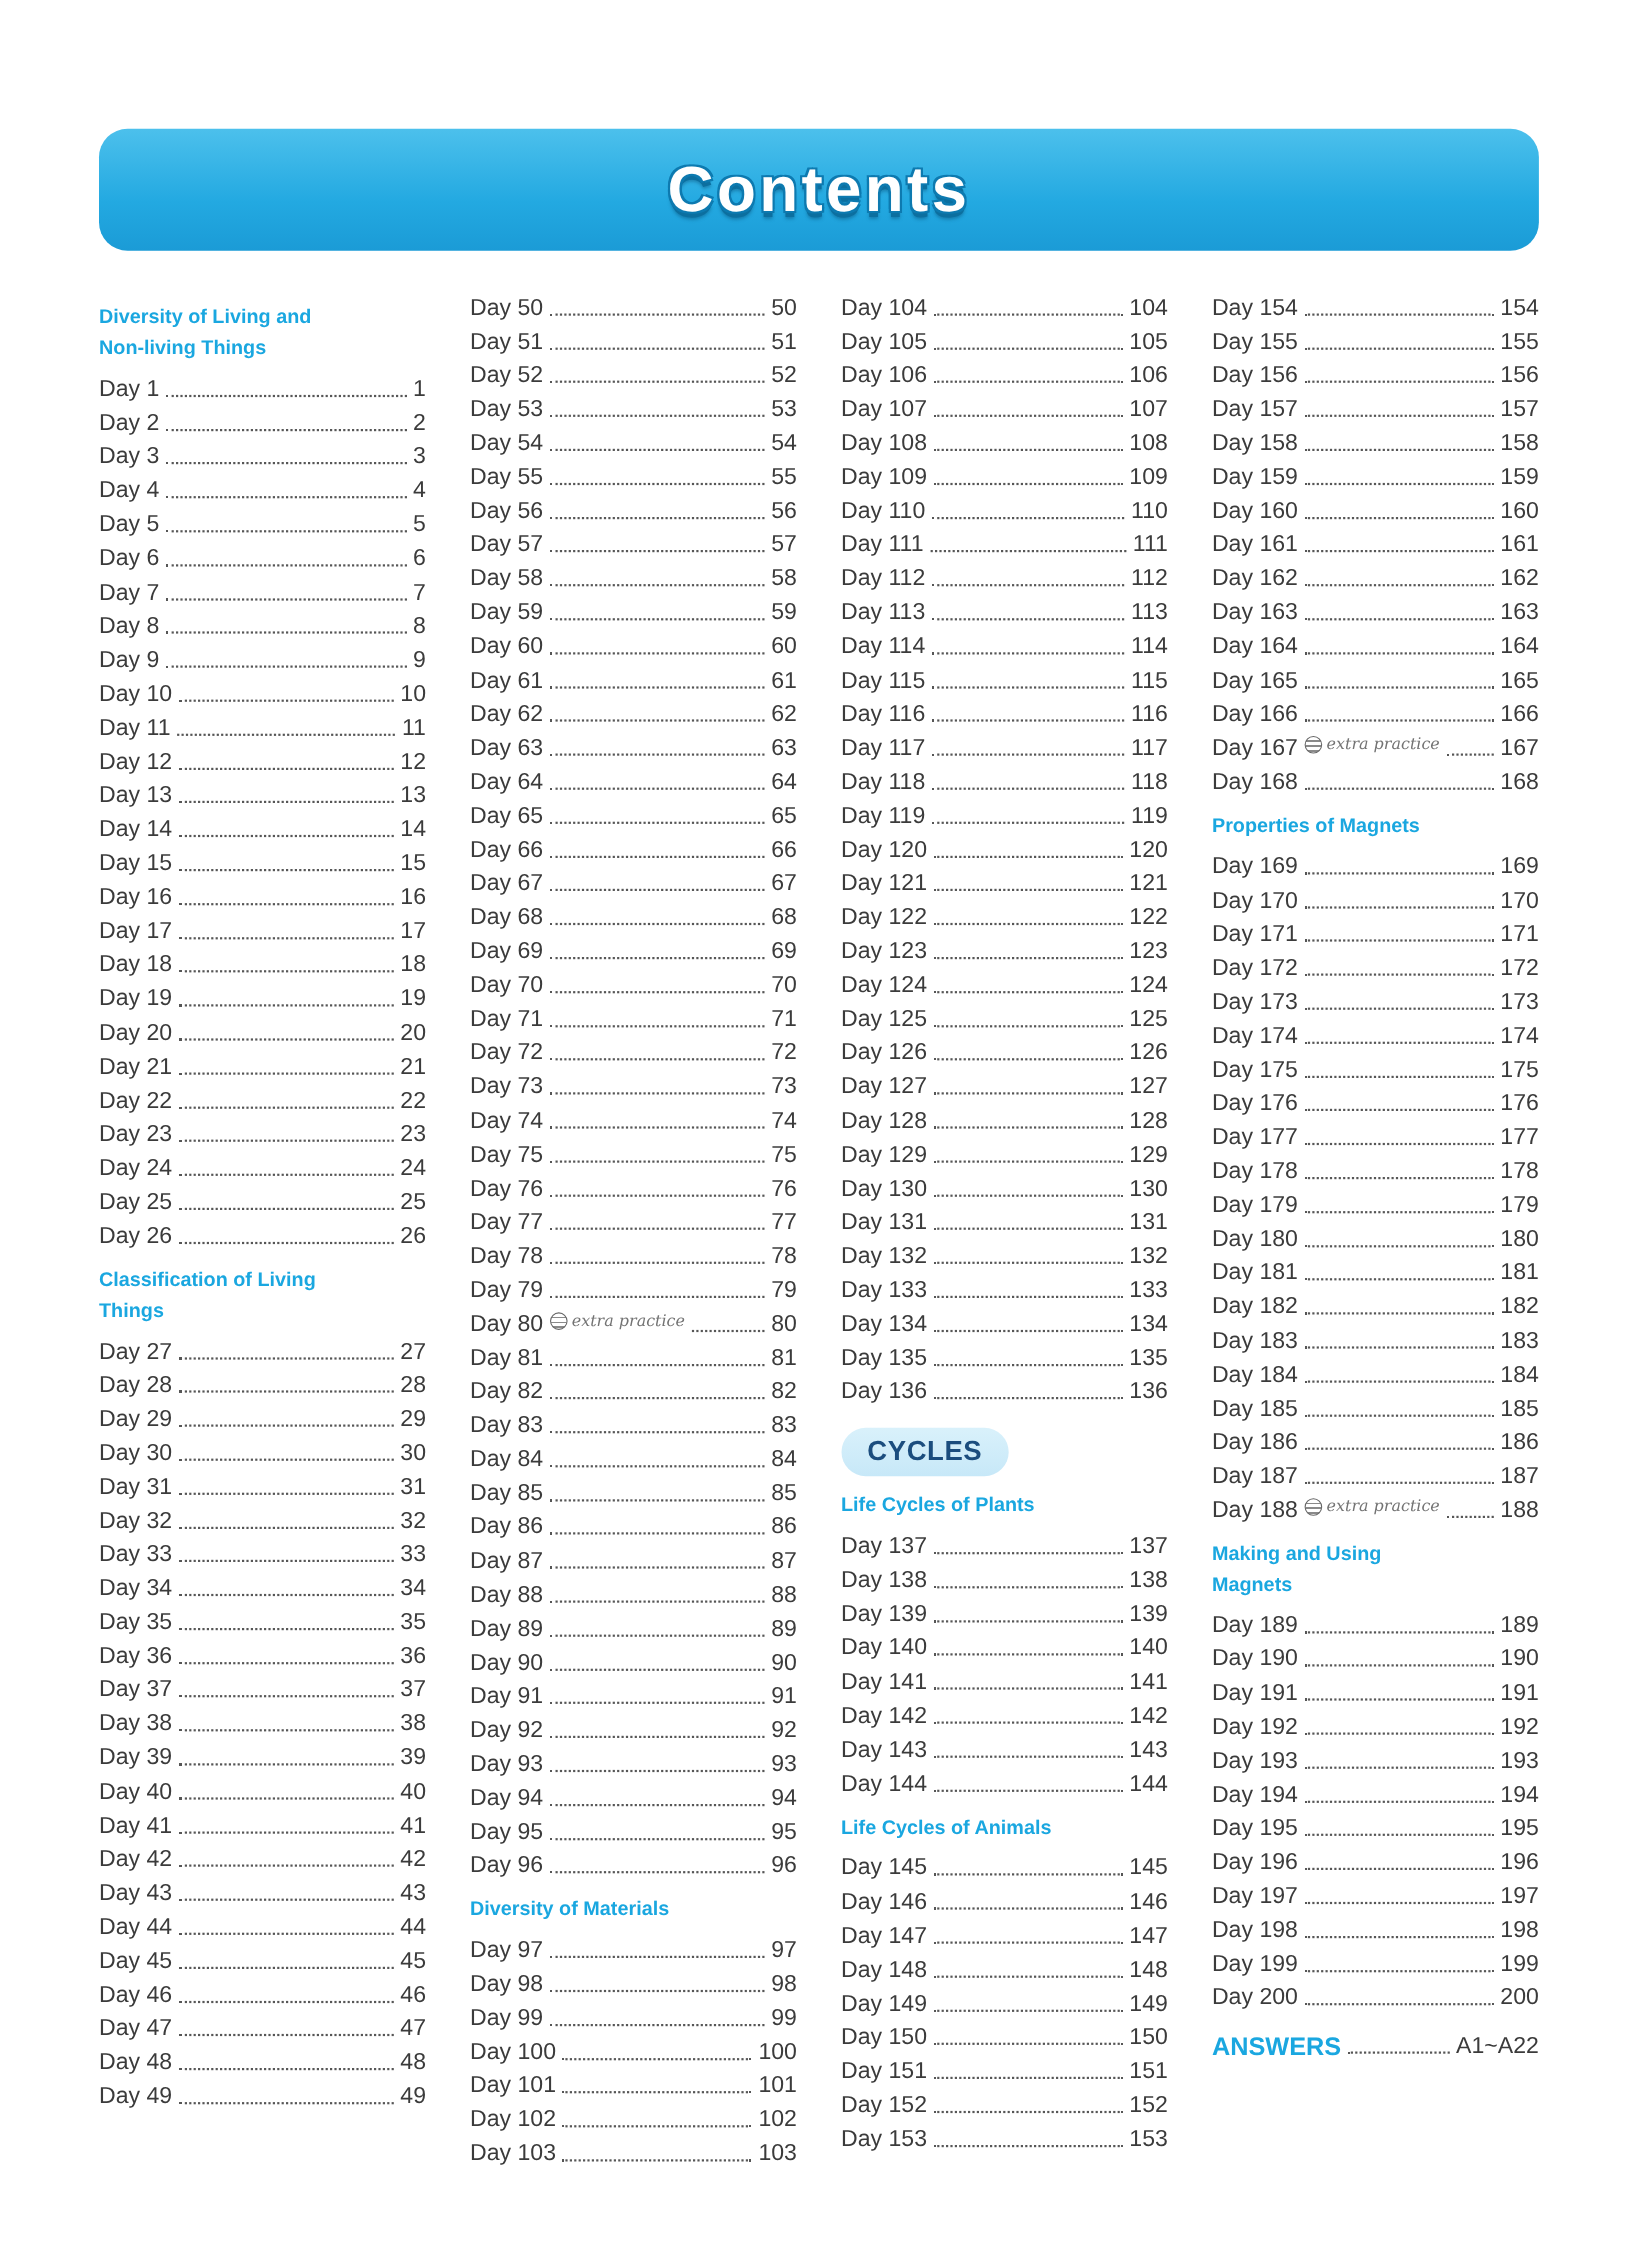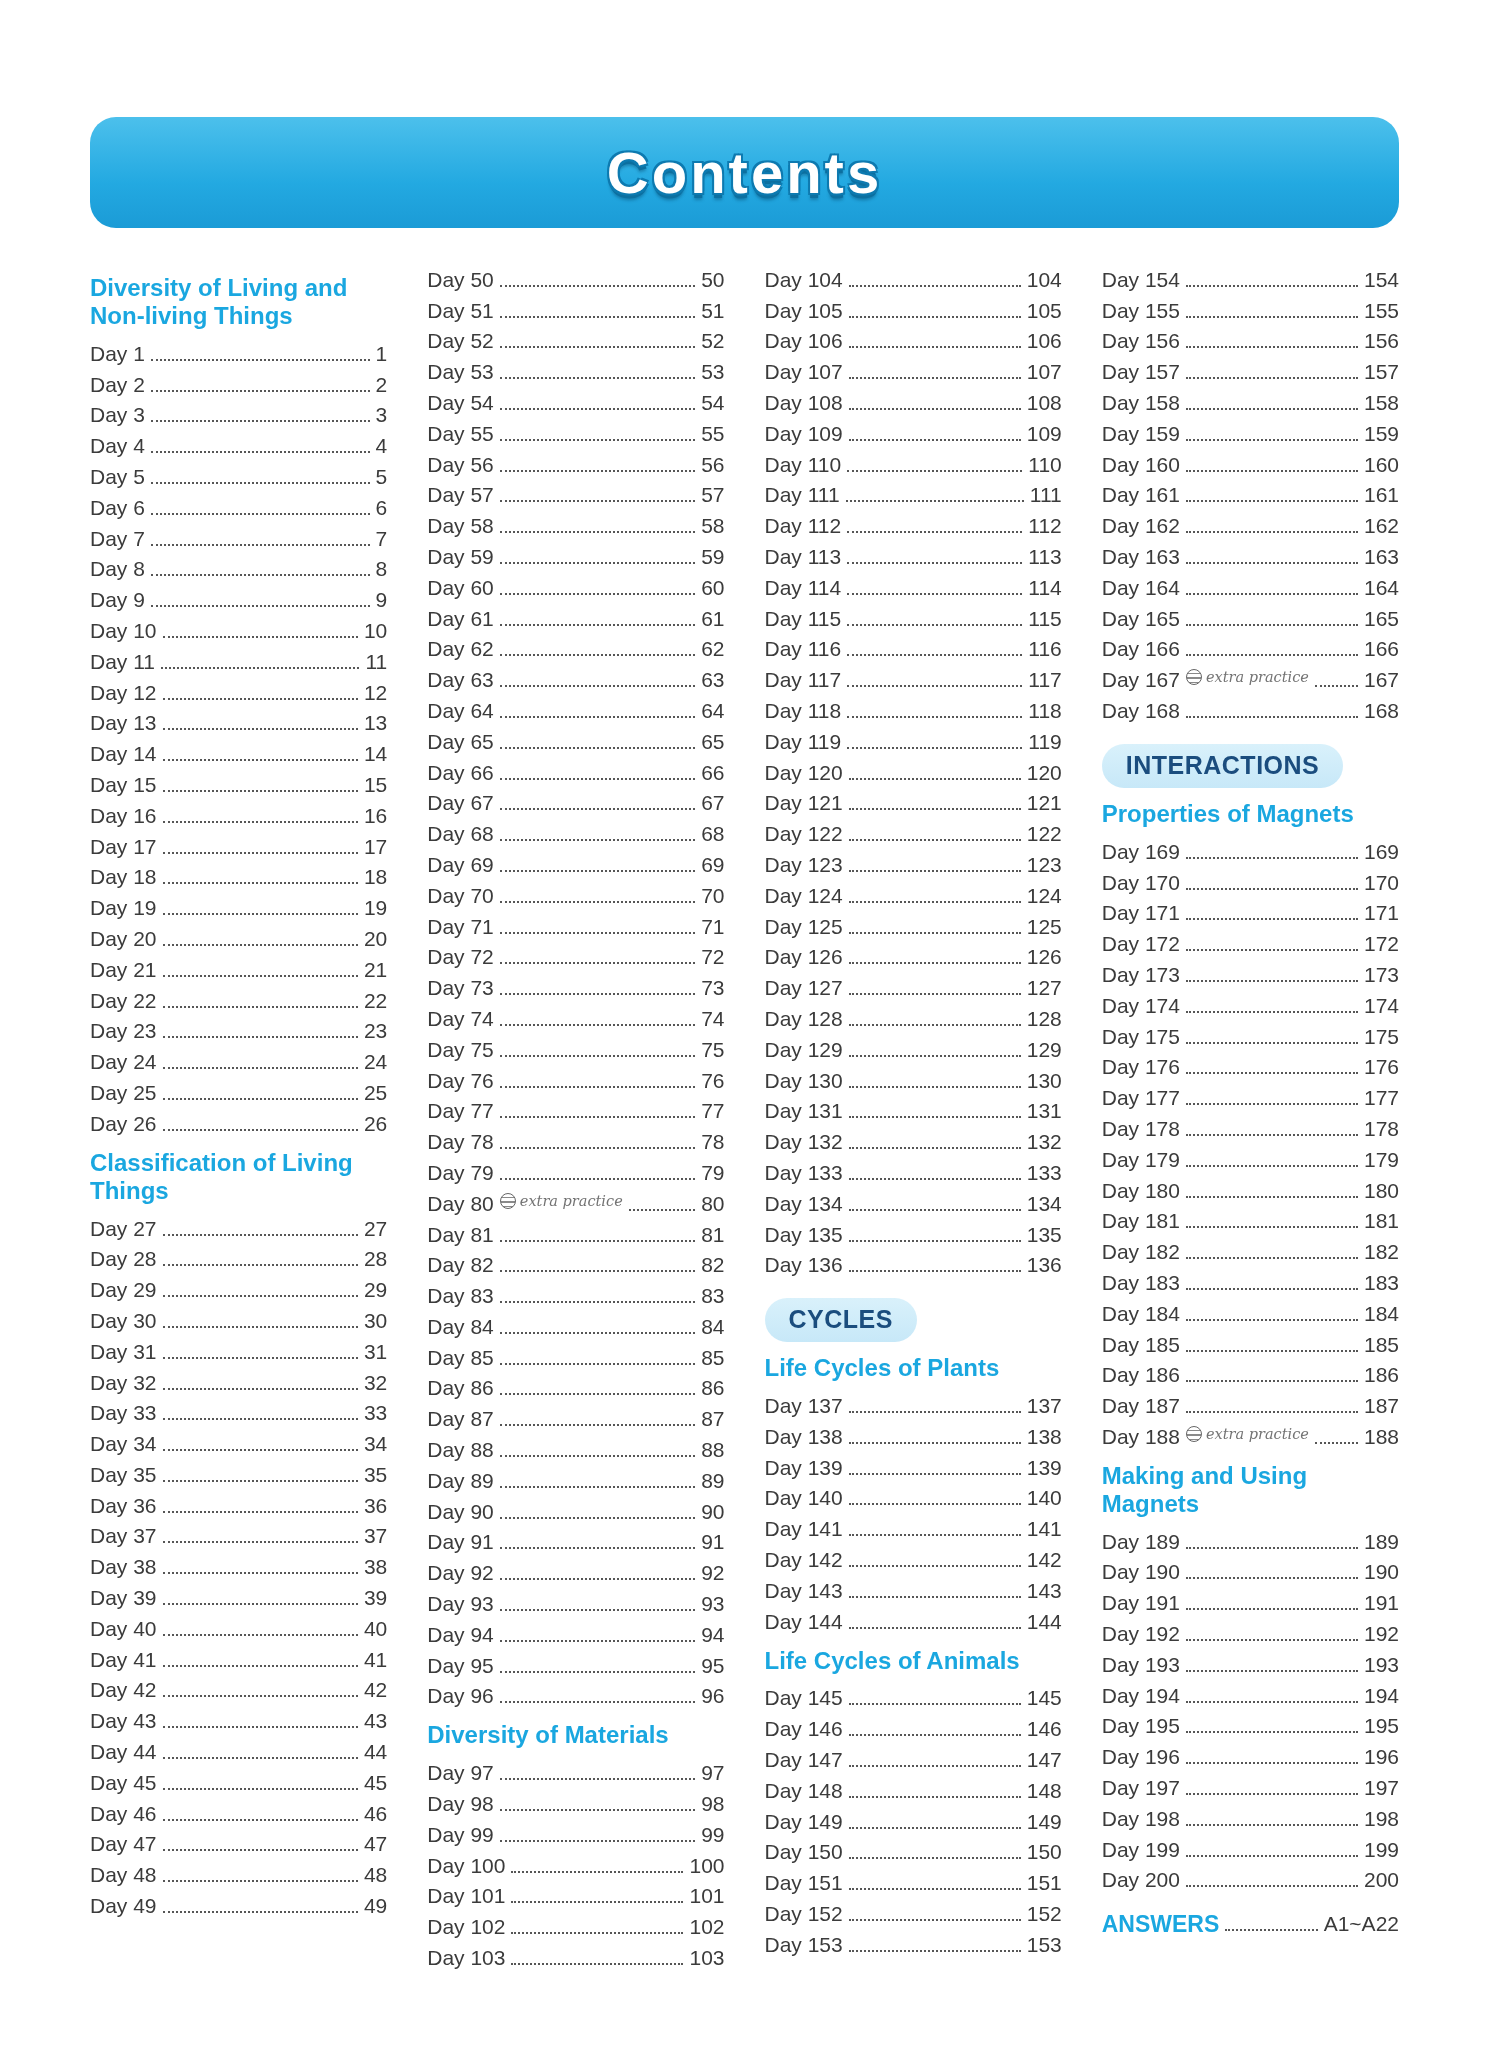--- a/index.html
+++ b/index.html
@@ -49,21 +49,21 @@
     font-size: 25px; font-weight: bold;
     padding: 7px 24px 8px 24px;
     border-radius: 24px;
     letter-spacing: 0.5px;
   }
 
   
   .subhead {
     margin: 12px 0 6px 0;
     color: var(--heading-cyan, #1aa7e0);
-    font-size: 24px; font-weight: bold;
+    font-size: 18px; font-weight: bold;
     line-height: 28px;
     white-space: pre-line;
   }
 
   
   .entry {
     height: 30.8px;
     display: flex; align-items: flex-end;
     font-size: 21px; color: var(--entry-text, #3b3b3b);
     line-height: 26px;
@@ -963,21 +963,20 @@
             <span class="stamp-text">extra practice</span>
           </span>
           <span class="dots"></span>
           <span class="pg">167</span>
         </div>
         <div class="entry">
           <span class="lbl">Day 168</span>
           <span class="dots"></span>
           <span class="pg">168</span>
         </div>
-        <div class="badge-wrap"><span class="badge">INTERACTIONS</span></div>
         <div class="subhead">Properties of Magnets</div>
         <div class="entry">
           <span class="lbl">Day 169</span>
           <span class="dots"></span>
           <span class="pg">169</span>
         </div>
         <div class="entry">
           <span class="lbl">Day 170</span>
           <span class="dots"></span>
           <span class="pg">170</span>

